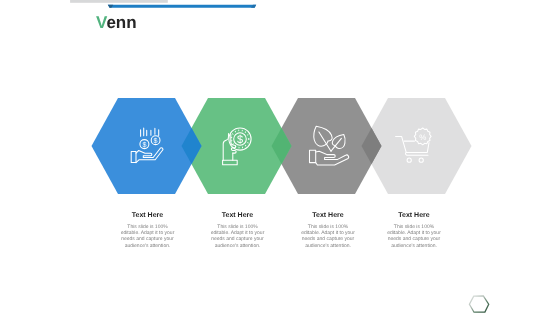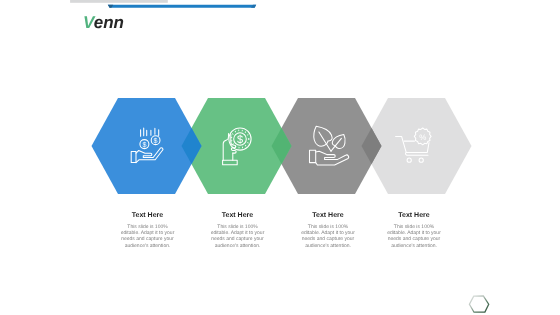--- a/index.html
+++ b/index.html
@@ -1,21 +1,21 @@
 <!DOCTYPE html>
 <html><head>
 <meta charset="utf-8">
 <style>
   html,body{margin:0;padding:0;}
   body{width:560px;height:315px;background:#fff;font-family:"Liberation Sans",sans-serif;overflow:hidden;position:relative;-webkit-font-smoothing:antialiased;text-rendering:geometricPrecision;}
   .slide{position:absolute;inset:0;background:#ffffff;}
   
   .topbars{position:absolute;left:0;top:0;}
   
-  .title{position:absolute;left:83px;top:13px;font-size:17px;font-weight:bold;color:#262626;letter-spacing:0;font-style:italic;-webkit-font-smoothing:antialiased;}
+  .title{position:absolute;left:96px;top:13px;font-size:17px;font-weight:bold;color:#262626;letter-spacing:0;-webkit-font-smoothing:antialiased;}
   .title .v{color:#52b37f;}
   
   .hexrow{position:absolute;left:0;top:0;}
   
   .tblock{position:absolute;width:60px;text-align:center;}
   .tblock .h{font-size:7px;font-weight:bold;color:#262626;-webkit-font-smoothing:antialiased;}
   .tblock .b{font-size:5px;color:#808080;line-height:6.4px;margin-top:4.5px;-webkit-font-smoothing:antialiased;}
   .logo{position:absolute;left:466px;top:293px;}
   .dollarglyph{font-family:"Liberation Sans",sans-serif;font-size:7.2px;fill:#ffffff;stroke:none;text-anchor:middle;-webkit-font-smoothing:antialiased;}
   .dollarglyph-lg{font-family:"Liberation Sans",sans-serif;font-size:11px;fill:#ffffff;stroke:none;text-anchor:middle;-webkit-font-smoothing:antialiased;}

